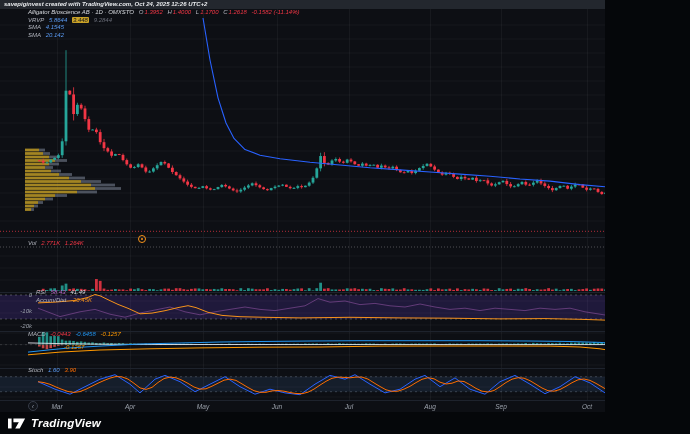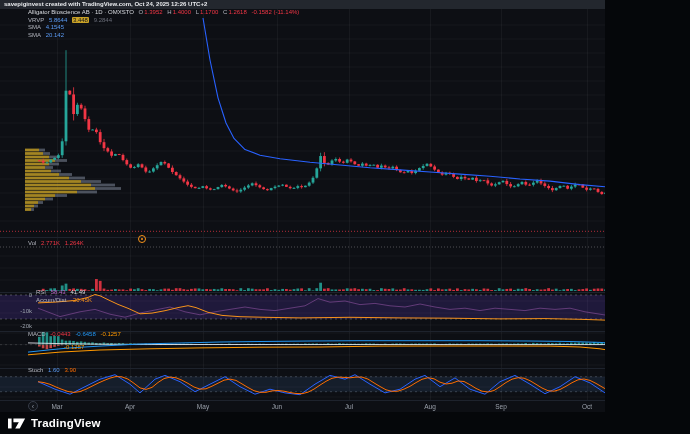--- a/index.html
+++ b/index.html
@@ -1,16 +1,16 @@
 <!DOCTYPE html>
 <html><head>
 <meta charset="utf-8">
 <style>
   html,body{margin:0;padding:0;background:#05070a;font-family:"Liberation Sans",sans-serif;}
-  .stage{position:relative;width:605px;height:434px;overflow:hidden;background:#0d0f14;}
+  .stage{position:relative;width:605px;height:434px;overflow:hidden;background:#0d0f14;font-style:italic;}
   .topbar{position:absolute;left:0;top:0;width:690px;height:9px;background:#23272e;color:#e8eaed;
           font-size:6px;font-weight:bold;line-height:9px;padding-left:4px;box-sizing:border-box;white-space:nowrap;}
   #chart{position:absolute;left:0;top:0;}
   .lbl{position:absolute;font-size:6px;color:#9aa0aa;transform:translateY(-50%);white-space:nowrap;line-height:6px;}
   .lblL{position:absolute;font-size:6px;color:#9aa0aa;transform:translateY(-50%);white-space:nowrap;width:18px;text-align:right;line-height:6px;}
   .mon{position:absolute;font-size:6.5px;color:#9aa0aa;transform:translate(-50%,-50%);top:406px;line-height:7px;}
   .legend{position:absolute;font-size:6px;line-height:7.6px;color:#b2b5be;white-space:nowrap;}
   .legend .t{margin-right:3px;}
   .w{color:#d8dbe0;} .g{color:#b2b5be;margin-right:1px;} .r{color:#f23645;margin-right:3px;}
   .b{color:#5b9cf6;} .dim{color:#6a6d78;} .pu{color:#ba68c8;} .or{color:#f7931a;}

